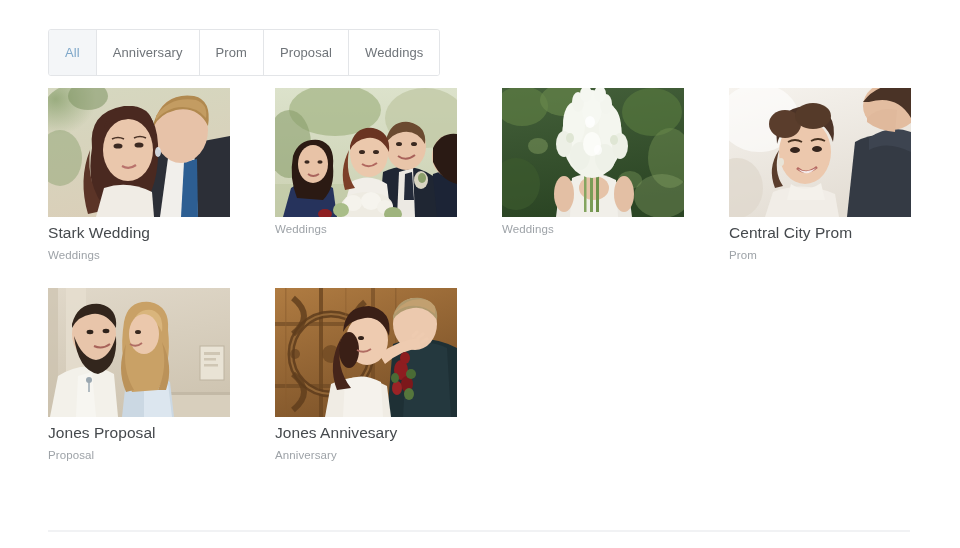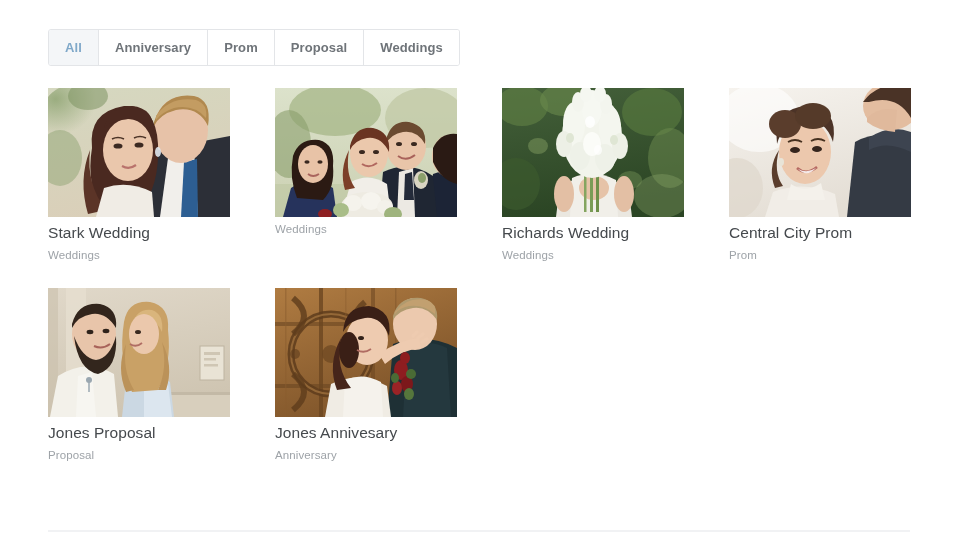--- a/index.html
+++ b/index.html
@@ -26,22 +26,21 @@
   .filter-bar {
     position: absolute;
     left: 48px;
     top: 29px;
     display: flex;
     border: 1px solid #e3e5e8;
     border-radius: 3px;
     background: #ffffff;
     overflow: hidden;
     box-sizing: border-box;
-    height: 37px;
-    font-weight: bold;
+    height: 47px;
   }
   .filter-tab {
     display: flex;
     align-items: center;
     justify-content: center;
     padding: 0 16px;
     font-size: 13px;
     color: #6f7479;
     background: #ffffff;
     border-right: 1px solid #e3e5e8;
@@ -269,21 +268,20 @@
           <ellipse cx="76" cy="14" rx="6" ry="10" fill="#f3f5ee"></ellipse>
           <ellipse cx="104" cy="16" rx="6" ry="10" fill="#f3f5ee"></ellipse>
           <ellipse cx="84" cy="6" rx="6" ry="8" fill="#f5f7f1"></ellipse>
           <ellipse cx="98" cy="6" rx="6" ry="8" fill="#f5f7f1"></ellipse>
           <ellipse cx="68" cy="50" rx="4" ry="5" fill="#dfe6d4"></ellipse>
           <ellipse cx="112" cy="52" rx="4" ry="5" fill="#dfe6d4"></ellipse>
           <ellipse cx="88" cy="34" rx="5" ry="6" fill="#ffffff" opacity="0.8"></ellipse>
           <ellipse cx="96" cy="62" rx="4" ry="5" fill="#ffffff" opacity="0.7"></ellipse>
         </svg>
       </div>
-      <div class="card-title">Richards Wedding</div>
       <div class="card-cat">Weddings</div>
     </div>
 
     <div class="card">
       <div class="thumb">
         <svg viewBox="0 0 182 129" preserveAspectRatio="xMidYMid slice">
           <defs>
             <linearGradient id="g4bg" x1="0" y1="0" x2="0.4" y2="1">
               <stop offset="0" stop-color="#f6f3ee"></stop>
                 <stop offset="1" stop-color="#e4ded5"></stop>

